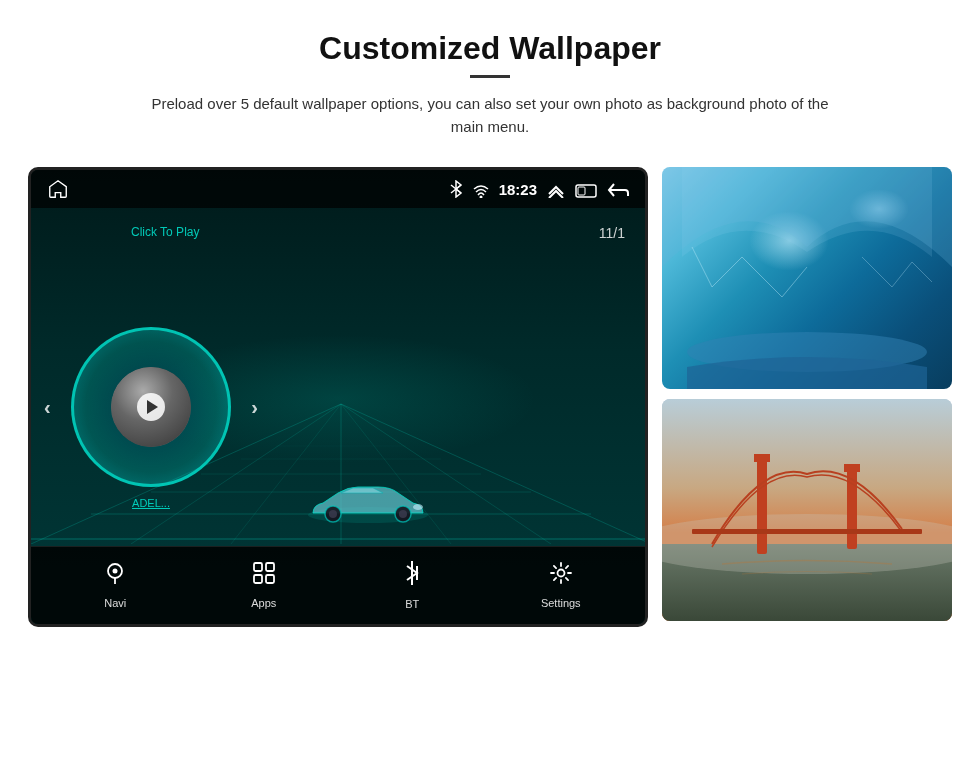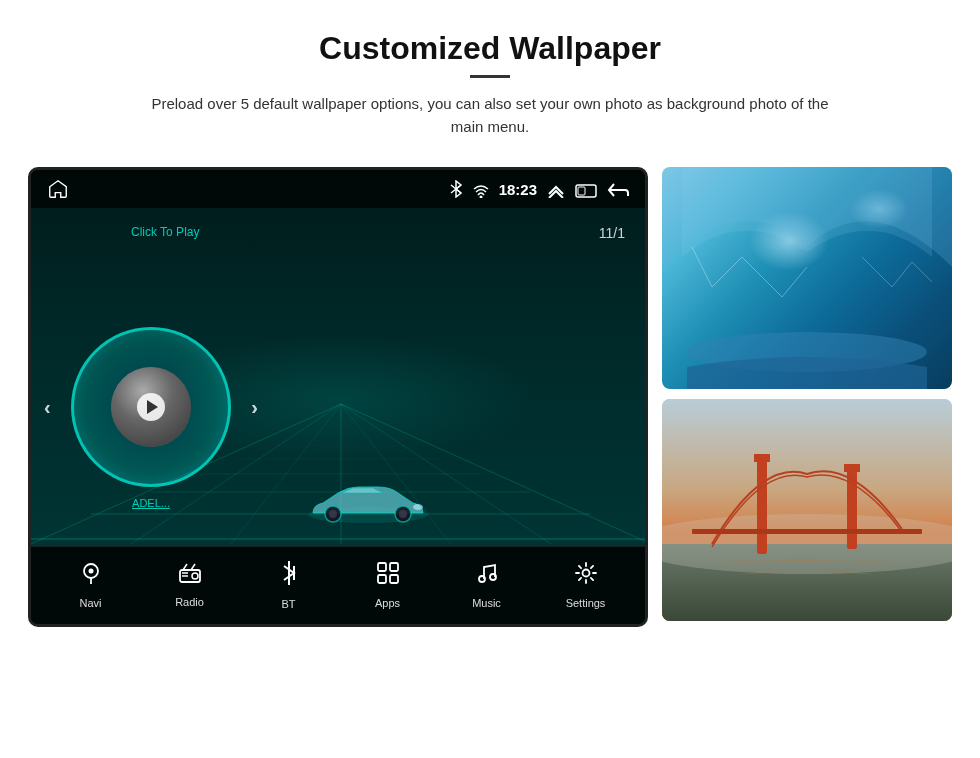--- a/index.html
+++ b/index.html
@@ -452,59 +452,40 @@
 
         <div class="nav-item">
           <svg width="22" height="24" viewBox="0 0 22 24" fill="none">
             <circle cx="11" cy="10" r="7" stroke="white" stroke-width="1.8"></circle>
             <circle cx="11" cy="10" r="2.5" fill="white"></circle>
             <path d="M11 17 L11 23" stroke="white" stroke-width="1.8"></path>
           </svg>
           <span class="nav-label">Navi</span>
         </div>
 
-        <div class="nav-item">
-          <svg width="24" height="22" viewBox="0 0 24 22" fill="none">
-            <rect x="2" y="8" width="20" height="12" rx="2" stroke="white" stroke-width="1.8"></rect>
-            <circle cx="17" cy="14" r="3" stroke="white" stroke-width="1.5"></circle>
-            <line x1="4" y1="14" x2="10" y2="14" stroke="white" stroke-width="1.5"></line>
-            <line x1="4" y1="11" x2="10" y2="11" stroke="white" stroke-width="1.5"></line>
-            <path d="M5 8 L9 2" stroke="white" stroke-width="1.5"></path>
-            <path d="M13 8 L17 2" stroke="white" stroke-width="1.5"></path>
-          </svg>
-          <span class="nav-label">Radio</span>
-        </div>
-
-        <div class="nav-item">
-          <svg width="18" height="26" viewBox="0 0 18 26" fill="none">
-            <path d="M4 6 L14 13 L4 20" stroke="white" stroke-width="2"></path>
-            <path d="M14 6 L14 20" stroke="white" stroke-width="2"></path>
-            <path d="M9 1 L9 25" stroke="white" stroke-width="2"></path>
-          </svg>
-          <span class="nav-label">BT</span>
-        </div>
 
         <div class="nav-item">
           <svg width="24" height="24" viewBox="0 0 24 24" fill="none">
             <rect x="2" y="2" width="8" height="8" rx="1.5" stroke="white" stroke-width="1.8"></rect>
             <rect x="14" y="2" width="8" height="8" rx="1.5" stroke="white" stroke-width="1.8"></rect>
             <rect x="2" y="14" width="8" height="8" rx="1.5" stroke="white" stroke-width="1.8"></rect>
             <rect x="14" y="14" width="8" height="8" rx="1.5" stroke="white" stroke-width="1.8"></rect>
           </svg>
           <span class="nav-label">Apps</span>
         </div>
 
         <div class="nav-item">
-          <svg width="24" height="24" viewBox="0 0 24 24" fill="none">
-            <path d="M9 18 L9 6 L20 4 L20 16" stroke="white" stroke-width="1.8"></path>
-            <circle cx="7" cy="18" r="3" stroke="white" stroke-width="1.8"></circle>
-            <circle cx="18" cy="16" r="3" stroke="white" stroke-width="1.8"></circle>
-          </svg>
-          <span class="nav-label">Music</span>
-        </div>
+          <svg width="18" height="26" viewBox="0 0 18 26" fill="none">
+            <path d="M4 6 L14 13 L4 20" stroke="white" stroke-width="2"></path>
+            <path d="M14 6 L14 20" stroke="white" stroke-width="2"></path>
+            <path d="M9 1 L9 25" stroke="white" stroke-width="2"></path>
+          </svg>
+          <span class="nav-label">BT</span>
+        </div>
+
 
         <div class="nav-item">
           <svg width="24" height="24" viewBox="0 0 24 24" fill="none">
             <circle cx="12" cy="12" r="3.5" stroke="white" stroke-width="1.8"></circle>
             <path d="M12 2 L12 5 M12 19 L12 22 M2 12 L5 12 M19 12 L22 12 M4.9 4.9 L7.1 7.1 M16.9 16.9 L19.1 19.1 M19.1 4.9 L16.9 7.1 M7.1 16.9 L4.9 19.1" stroke="white" stroke-width="1.8" stroke-linecap="round"></path>
           </svg>
           <span class="nav-label">Settings</span>
         </div>
       </div>
     </div>

